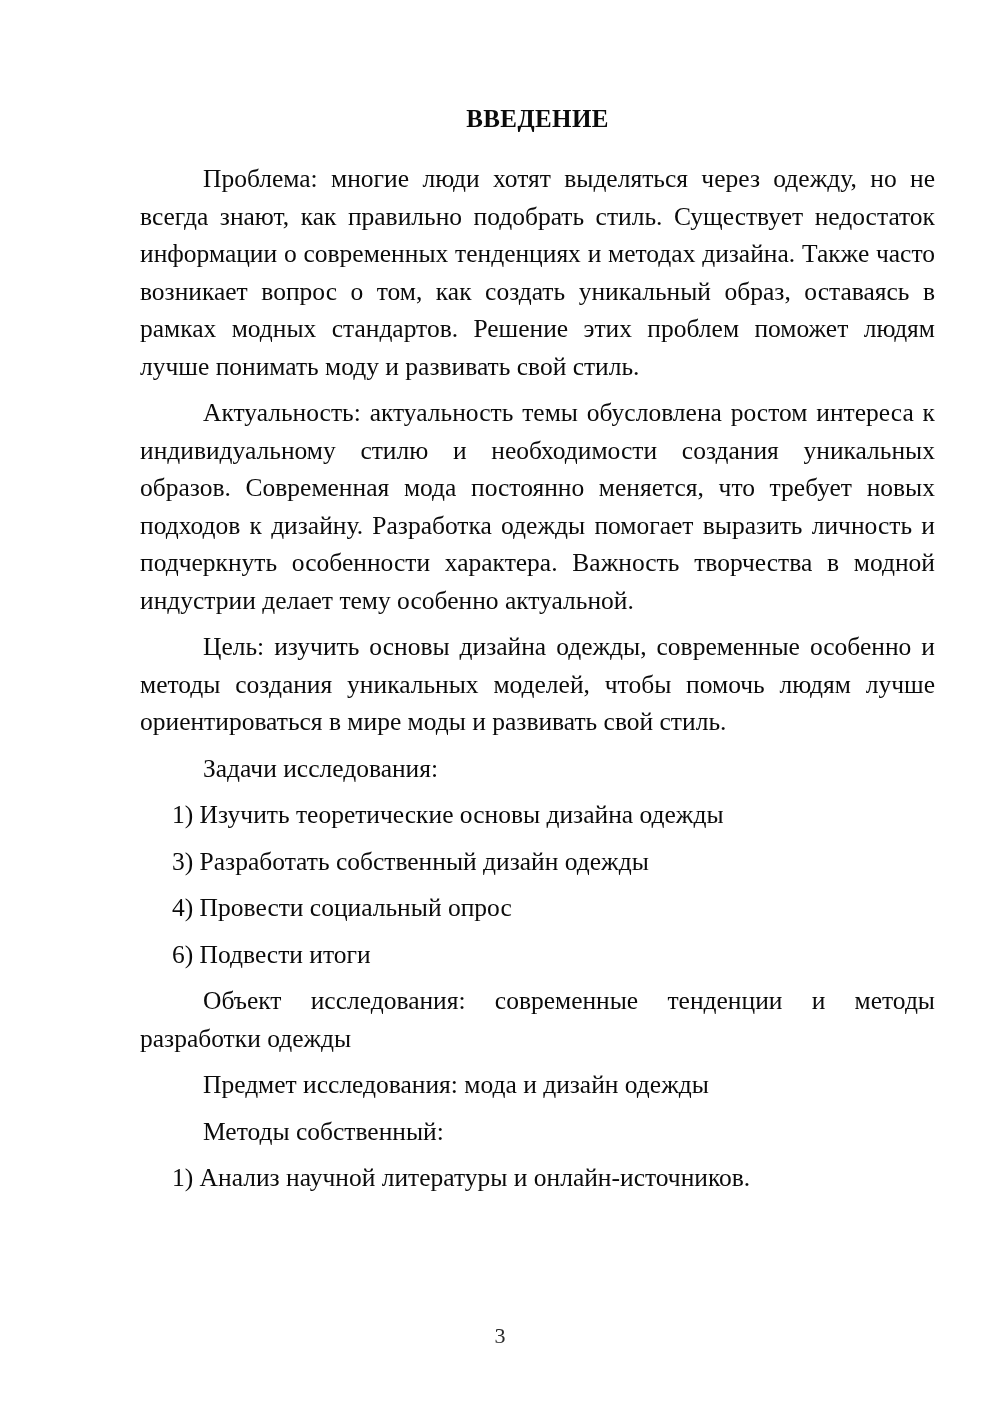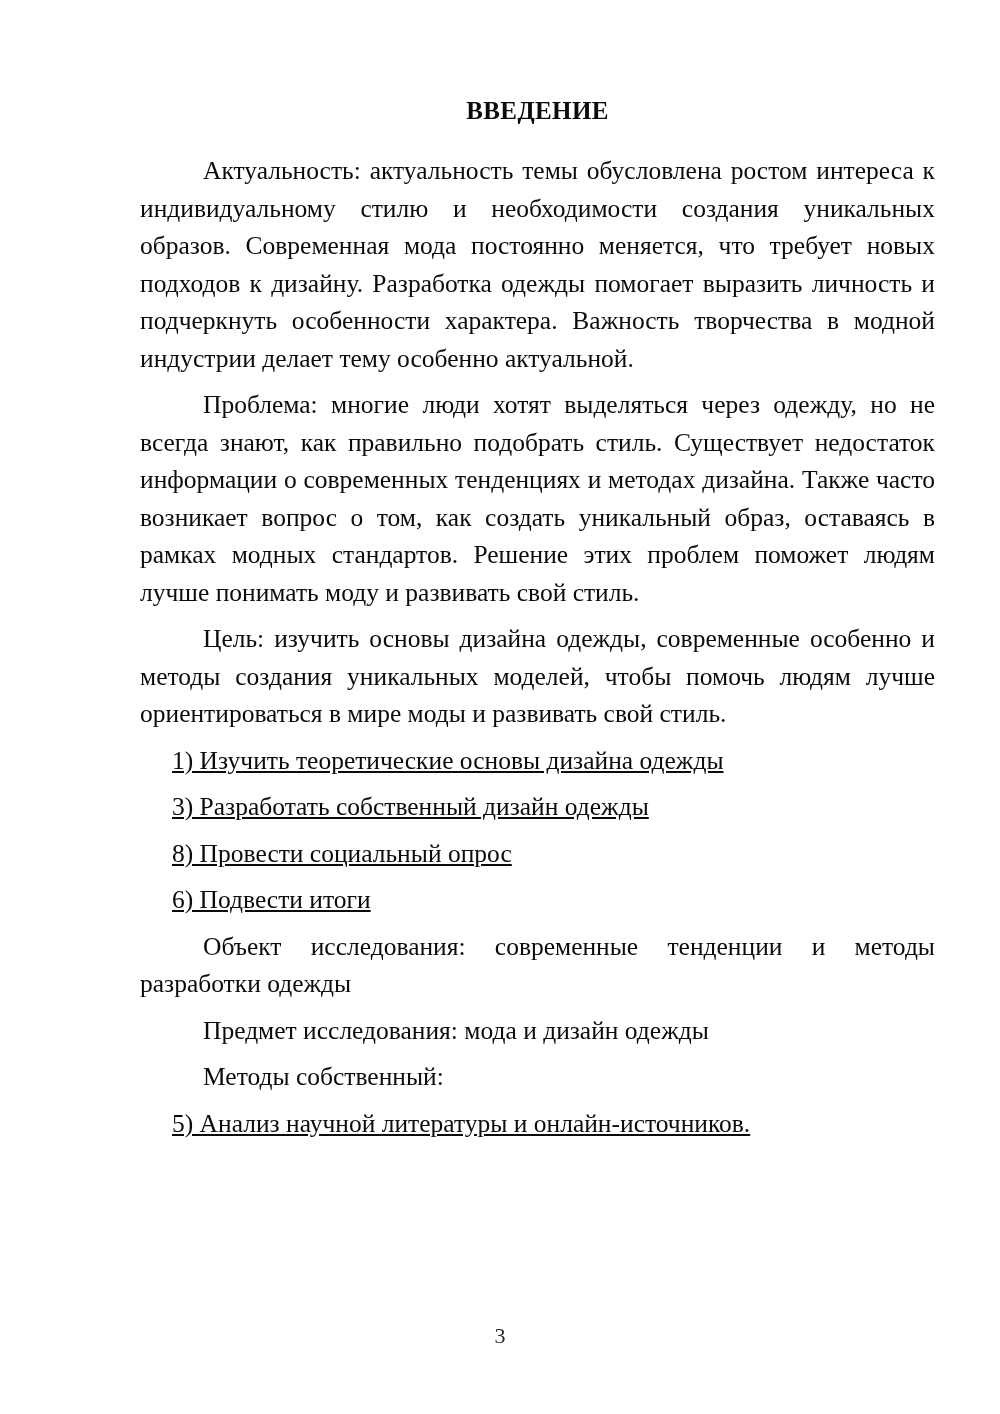--- a/index.html
+++ b/index.html
@@ -31,21 +31,21 @@
     left: 140px;
     top: 88px;
     width: 795px;
   }
 
   .doc-title {
     font-size: 25px;
     font-weight: bold;
     text-align: center;
     letter-spacing: 0.4px;
-    margin: 8px 0 26px 0;
+    margin: 16px 0 26px 0;
     line-height: 1.2;
   }
 
   .para {
     font-size: 25.5px;
     line-height: 37.5px;
     text-align: justify;
     text-justify: inter-word;
     text-indent: 63px;
     margin: 0 0 9px 0;
@@ -57,21 +57,20 @@
     line-height: 37.5px;
     text-indent: 63px;
     text-align: left;
     margin: 0 0 9px 0;
   }
 
   .numbered-list {
     list-style: none;
     margin: 0;
     padding: 0;
-    text-decoration: underline;
   }
 
   .numbered-list li {
     font-size: 25.5px;
     line-height: 37.5px;
     text-align: left;
     padding-left: 32px;
     margin: 0 0 9px 0;
   }
 
@@ -87,41 +86,42 @@
   }
 </style>
 </head>
 <body>
 
 <div class="page">
   <div class="content">
 
     <h1 class="doc-title">ВВЕДЕНИЕ</h1>
 
+    <p class="para">Проблема: многие люди хотят выделяться через одежду, но не всегда знают, как правильно подобрать стиль. Существует недостаток информации о современных тенденциях и методах дизайна. Также часто возникает вопрос о том, как создать уникальный образ, оставаясь в рамках модных стандартов. Решение этих проблем поможет людям лучше понимать моду и развивать свой стиль.</p>
+
     <p class="para">Актуальность: актуальность темы обусловлена ростом интереса к индивидуальному стилю и необходимости создания уникальных образов. Современная мода постоянно меняется, что требует новых подходов к дизайну. Разработка одежды помогает выразить личность и подчеркнуть особенности характера. Важность творчества в модной индустрии делает тему особенно актуальной.</p>
-
-    <p class="para">Проблема: многие люди хотят выделяться через одежду, но не всегда знают, как правильно подобрать стиль. Существует недостаток информации о современных тенденциях и методах дизайна. Также часто возникает вопрос о том, как создать уникальный образ, оставаясь в рамках модных стандартов. Решение этих проблем поможет людям лучше понимать моду и развивать свой стиль.</p>
 
     <p class="para">Цель: изучить основы дизайна одежды, современные особенно и методы создания уникальных моделей, чтобы помочь людям лучше ориентироваться в мире моды и развивать свой стиль.</p>
 
+    <p class="label-line">Задачи исследования:</p>
 
     <ol class="numbered-list">
       <li>1) Изучить теоретические основы дизайна одежды</li>
       <li>3) Разработать собственный дизайн одежды</li>
-      <li>8) Провести социальный опрос</li>
+      <li>4) Провести социальный опрос</li>
       <li>6) Подвести итоги</li>
     </ol>
 
     <p class="para">Объект исследования: современные тенденции и методы разработки одежды</p>
 
     <p class="label-line">Предмет исследования: мода и дизайн одежды</p>
 
 
     <p class="label-line">Методы собственный:</p>
 
     <ol class="numbered-list">
-      <li>5) Анализ научной литературы и онлайн-источников.</li>
+      <li>1) Анализ научной литературы и онлайн-источников.</li>
     </ol>
 
   </div>
 
   <div class="page-number">3</div>
 </div>
 
 </body></html>

